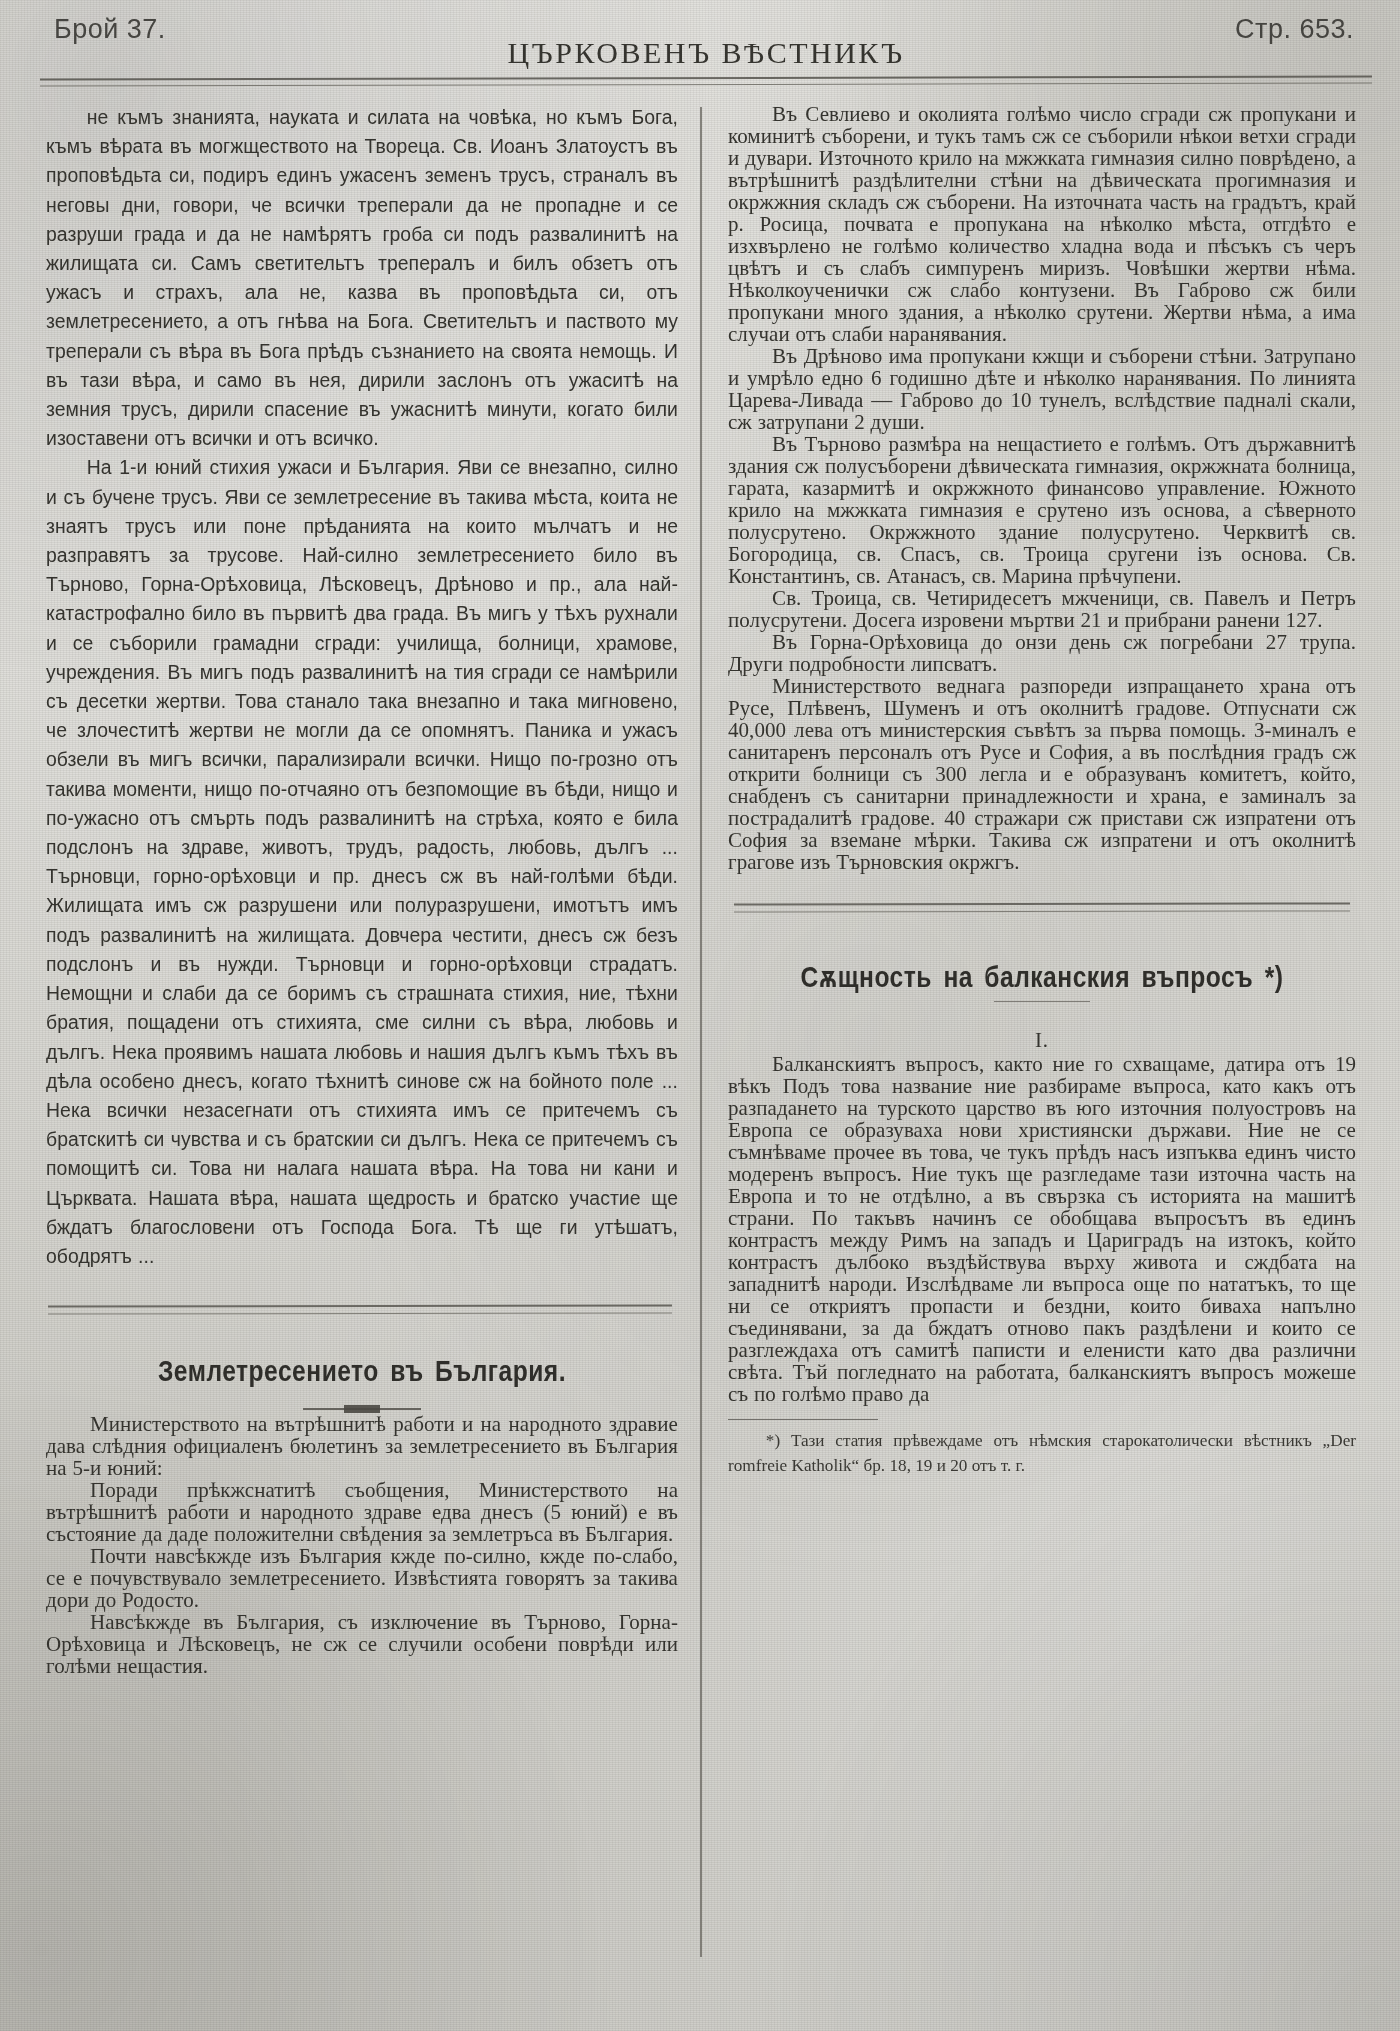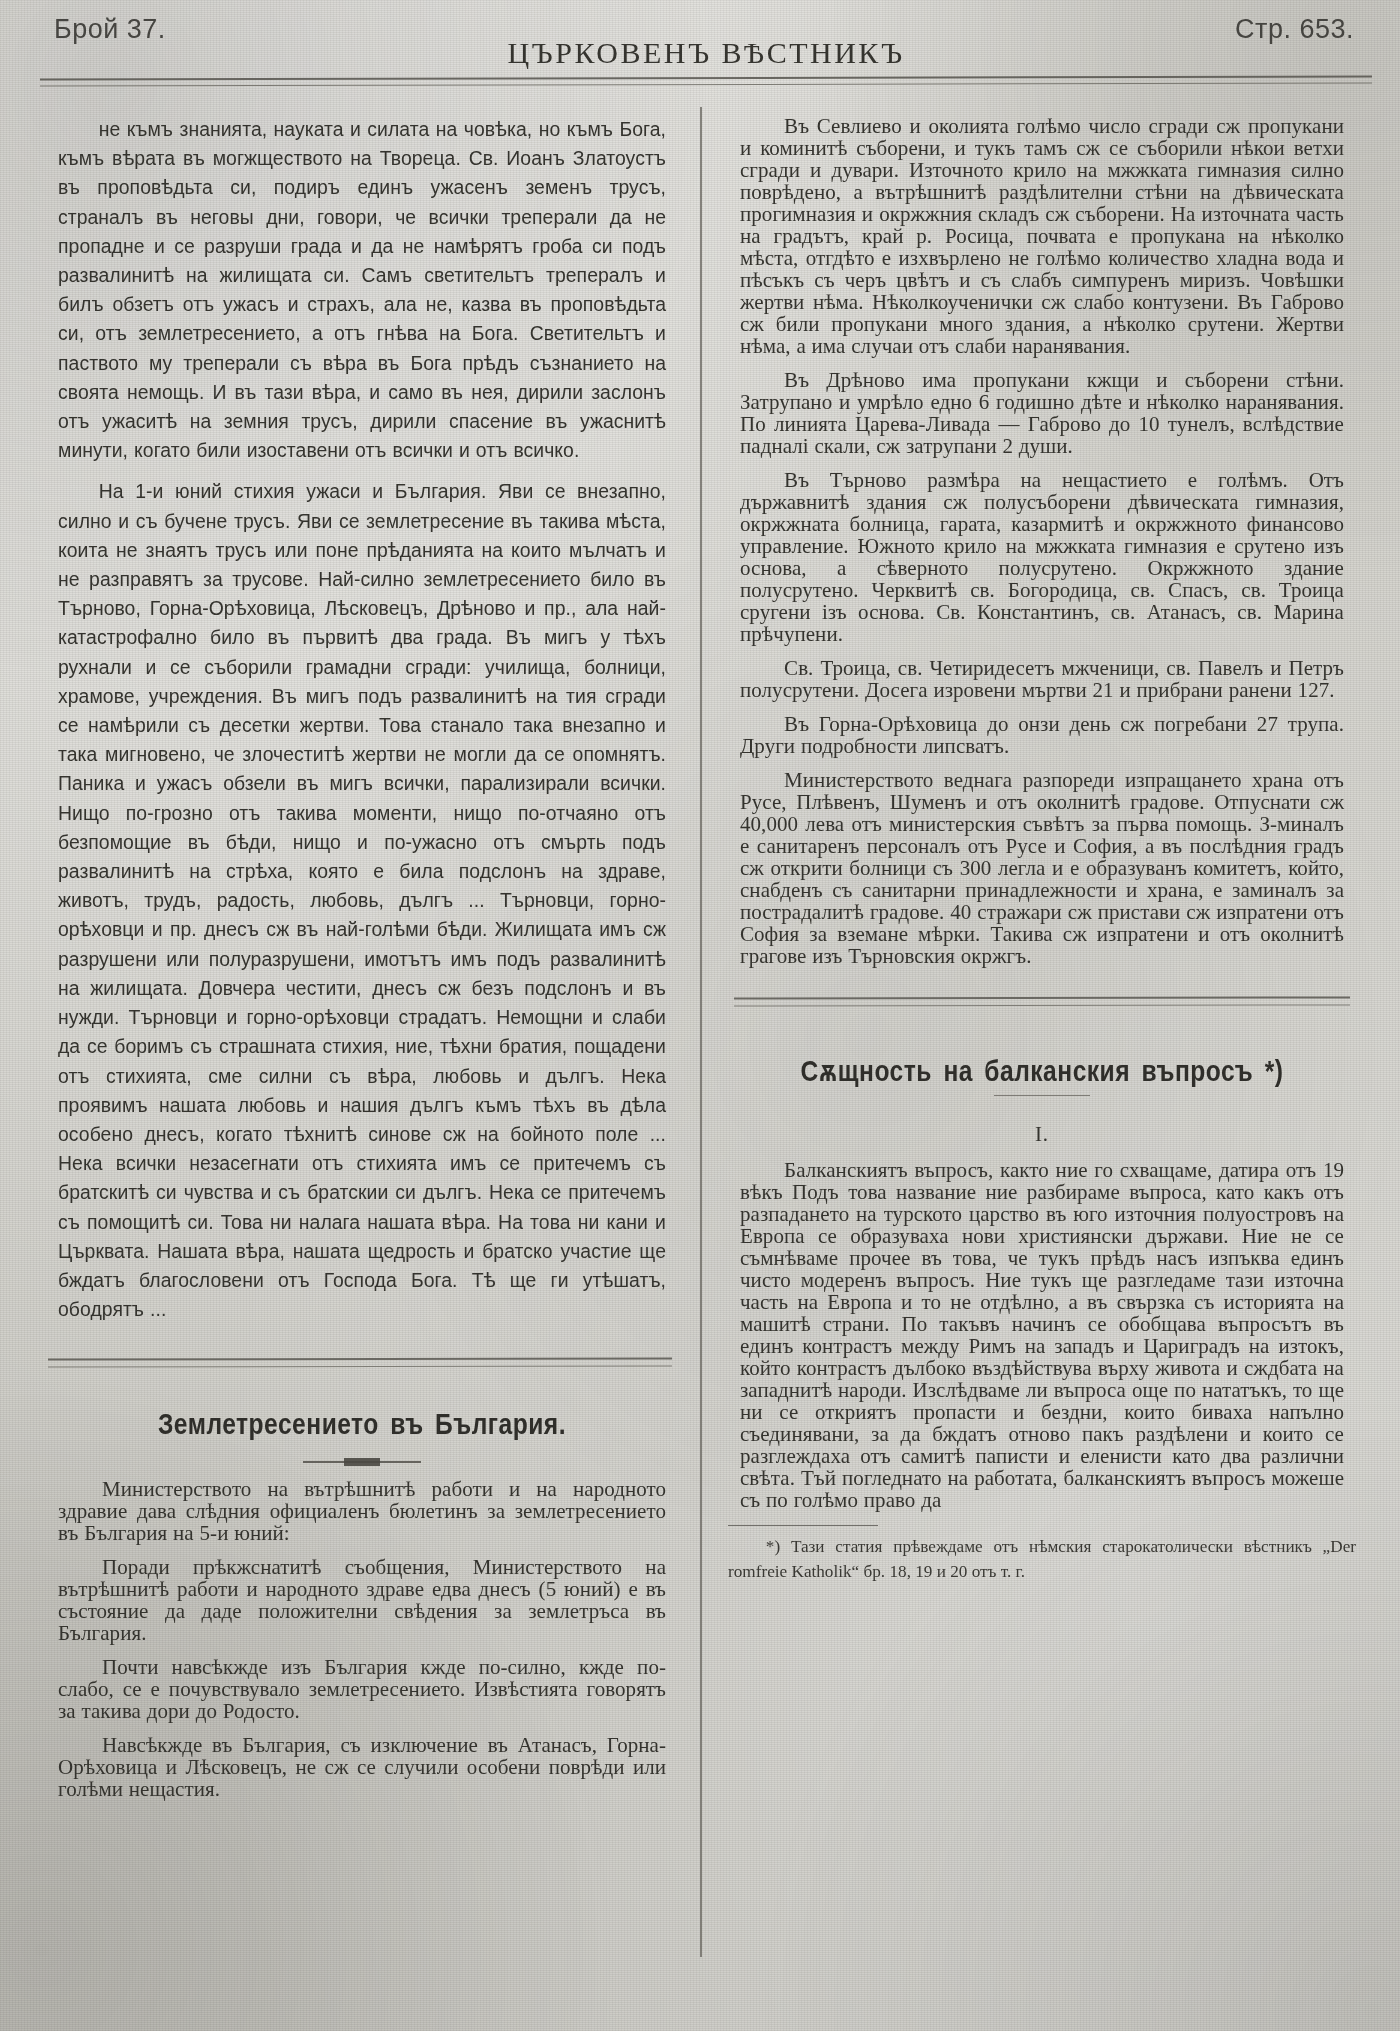--- a/index.html
+++ b/index.html
@@ -109,21 +109,21 @@
     width: 0;
     border-left: 2px solid #6a6861;
     opacity: 0.78;
     margin: 4px 0 0 0;
     align-self: stretch;
     min-height: 1850px;
   }
 
   
   p.body {
-    margin: 12px;
+    margin: 0;
     text-align: justify;
     text-justify: inter-word;
     color: #34332e;
     text-indent: 2.1em;
     hyphens: none;
   }
   .sans p.body, p.body.sans {
     font-family: "Liberation Sans", sans-serif;
     font-size: 19.4px;
     line-height: 29.2px;
@@ -264,21 +264,21 @@
         <div class="double-rule rule-left"></div>
 
         <div class="section-heading heading-left">Землетресението въ България.</div>
 
         <div class="ornament"></div>
 
         <div class="serif">
           <p class="body serif">Министерството на вътрѣшнитѣ работи и на народното здравие дава слѣдния официаленъ бюлетинъ за землетресението въ България на 5-и юний:</p>
           <p class="body serif">Поради прѣкжснатитѣ съобщения, Министерството на вътрѣшнитѣ работи и народното здраве едва днесъ (5 юний) е въ състояние да даде положителни свѣдения за землетръса въ България.</p>
           <p class="body serif">Почти навсѣкжде изъ България кжде по-силно, кжде по-слабо, се е почувствувало землетресението. Извѣстията говорятъ за такива дори до Родосто.</p>
-          <p class="body serif">Навсѣкжде въ България, съ изключение въ Атанасъ, Горна-Орѣховица и Лѣсковецъ, не сж се случили особени поврѣди или голѣми нещастия.</p>
+          <p class="body serif">Навсѣкжде въ България, съ изключение въ Търново, Горна-Орѣховица и Лѣсковецъ, не сж се случили особени поврѣди или голѣми нещастия.</p>
         </div>
 
       </div>
 
       <div class="col-divider"></div>
 
       <div class="col col-right">
 
         <div class="serif">
           <p class="body serif">Въ Севлиево и околията голѣмо число сгради сж пропукани и коминитѣ съборени, и тукъ тамъ сж се съборили нѣкои ветхи сгради и дувари. Източното крило на мжжката гимназия силно поврѣдено, а вътрѣшнитѣ раздѣлителни стѣни на дѣвическата прогимназия и окржжния складъ сж съборени. На източната часть на градътъ, край р. Росица, почвата е пропукана на нѣколко мѣста, отгдѣто е изхвърлено не голѣмо количество хладна вода и пѣсъкъ съ черъ цвѣтъ и съ слабъ симпуренъ миризъ. Човѣшки жертви нѣма. Нѣколкоученички сж слабо контузени. Въ Габрово сж били пропукани много здания, а нѣколко срутени. Жертви нѣма, а има случаи отъ слаби наранявания.</p>

